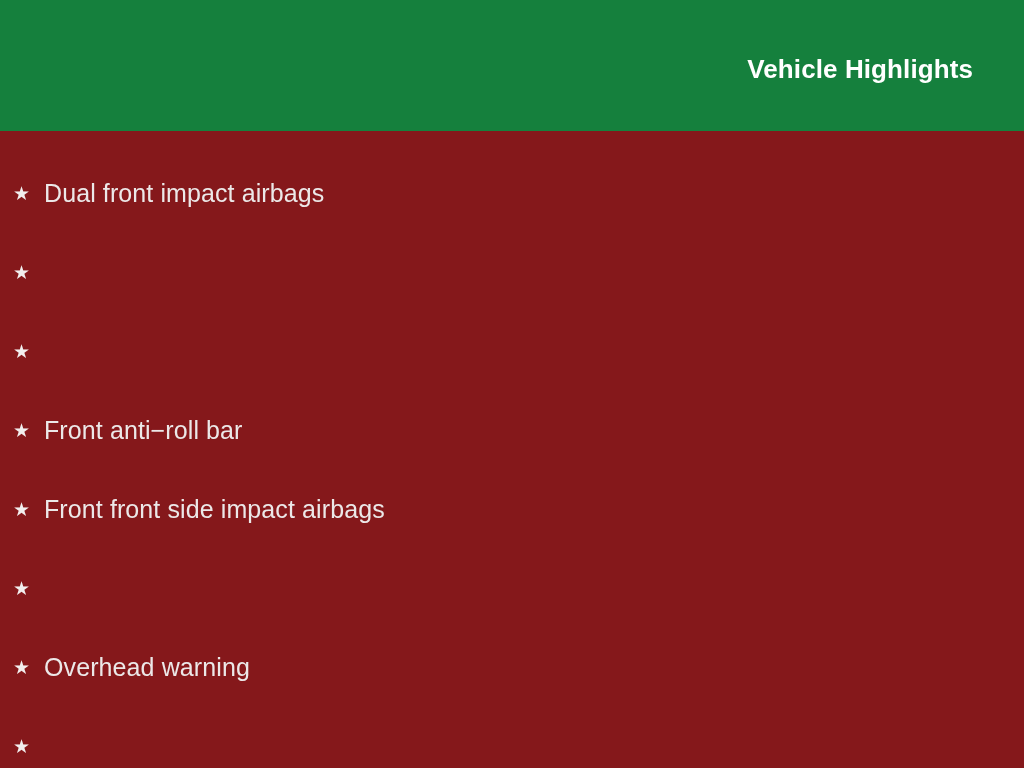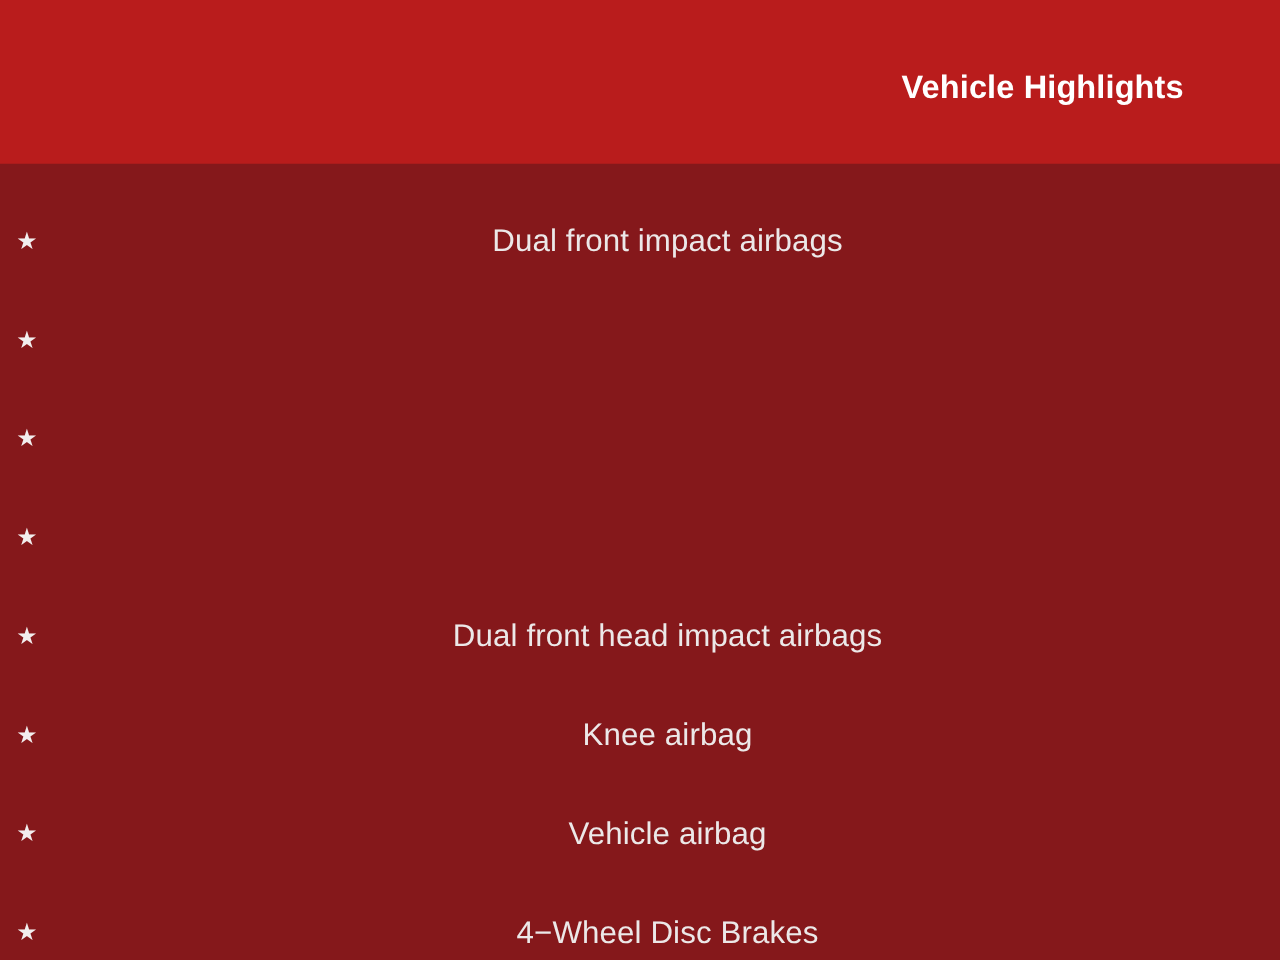--- a/index.html
+++ b/index.html
@@ -24,26 +24,26 @@
     box-sizing: border-box;
   }
 
   
   #header {
     position: absolute;
     top: 0;
     left: 0;
     width: 1024px;
     height: 137px;
-    background: #b91c1c;
+    background: #15803d;
     box-sizing: border-box;
     display: flex;
     align-items: center;
     justify-content: flex-end;
-    padding-right: 77px;
+    padding-right: 51px;
   }
   #header-title {
     color: #ffffff;
     font-size: 26px;
     font-weight: bold;
     letter-spacing: 0.1px;
     line-height: 1;
     white-space: nowrap;
   }
 
@@ -84,21 +84,20 @@
   }
 
   .highlight-label {
     flex: 1 1 auto;
     color: #ece8e8;
     font-size: 25px;
     font-weight: normal;
     line-height: 1.1;
     letter-spacing: 0.1px;
     white-space: nowrap;
-    text-align: center;
   }
 </style>
 </head>
 <body>
 
 <div id="slide">
 
   <div id="header">
     <div id="header-title">Vehicle Highlights</div>
   </div>
@@ -110,33 +109,32 @@
           <span class="highlight-label">Dual front impact airbags</span>
         </li>
         <li class="highlight-item">
           <span class="bullet-star">★</span>
         </li>
         <li class="highlight-item">
           <span class="bullet-star">★</span>
         </li>
         <li class="highlight-item">
           <span class="bullet-star">★</span>
+          <span class="highlight-label">Front anti−roll bar</span>
         </li>
         <li class="highlight-item">
           <span class="bullet-star">★</span>
-          <span class="highlight-label">Dual front head impact airbags</span>
+          <span class="highlight-label">Front front side impact airbags</span>
         </li>
         <li class="highlight-item">
           <span class="bullet-star">★</span>
-          <span class="highlight-label">Knee airbag</span>
         </li>
         <li class="highlight-item">
           <span class="bullet-star">★</span>
-          <span class="highlight-label">Vehicle airbag</span>
+          <span class="highlight-label">Overhead warning</span>
         </li>
         <li class="highlight-item">
           <span class="bullet-star">★</span>
-          <span class="highlight-label">4−Wheel Disc Brakes</span>
         </li>
       </ul>
   </div>
 
 </div>
 
 </body></html>

